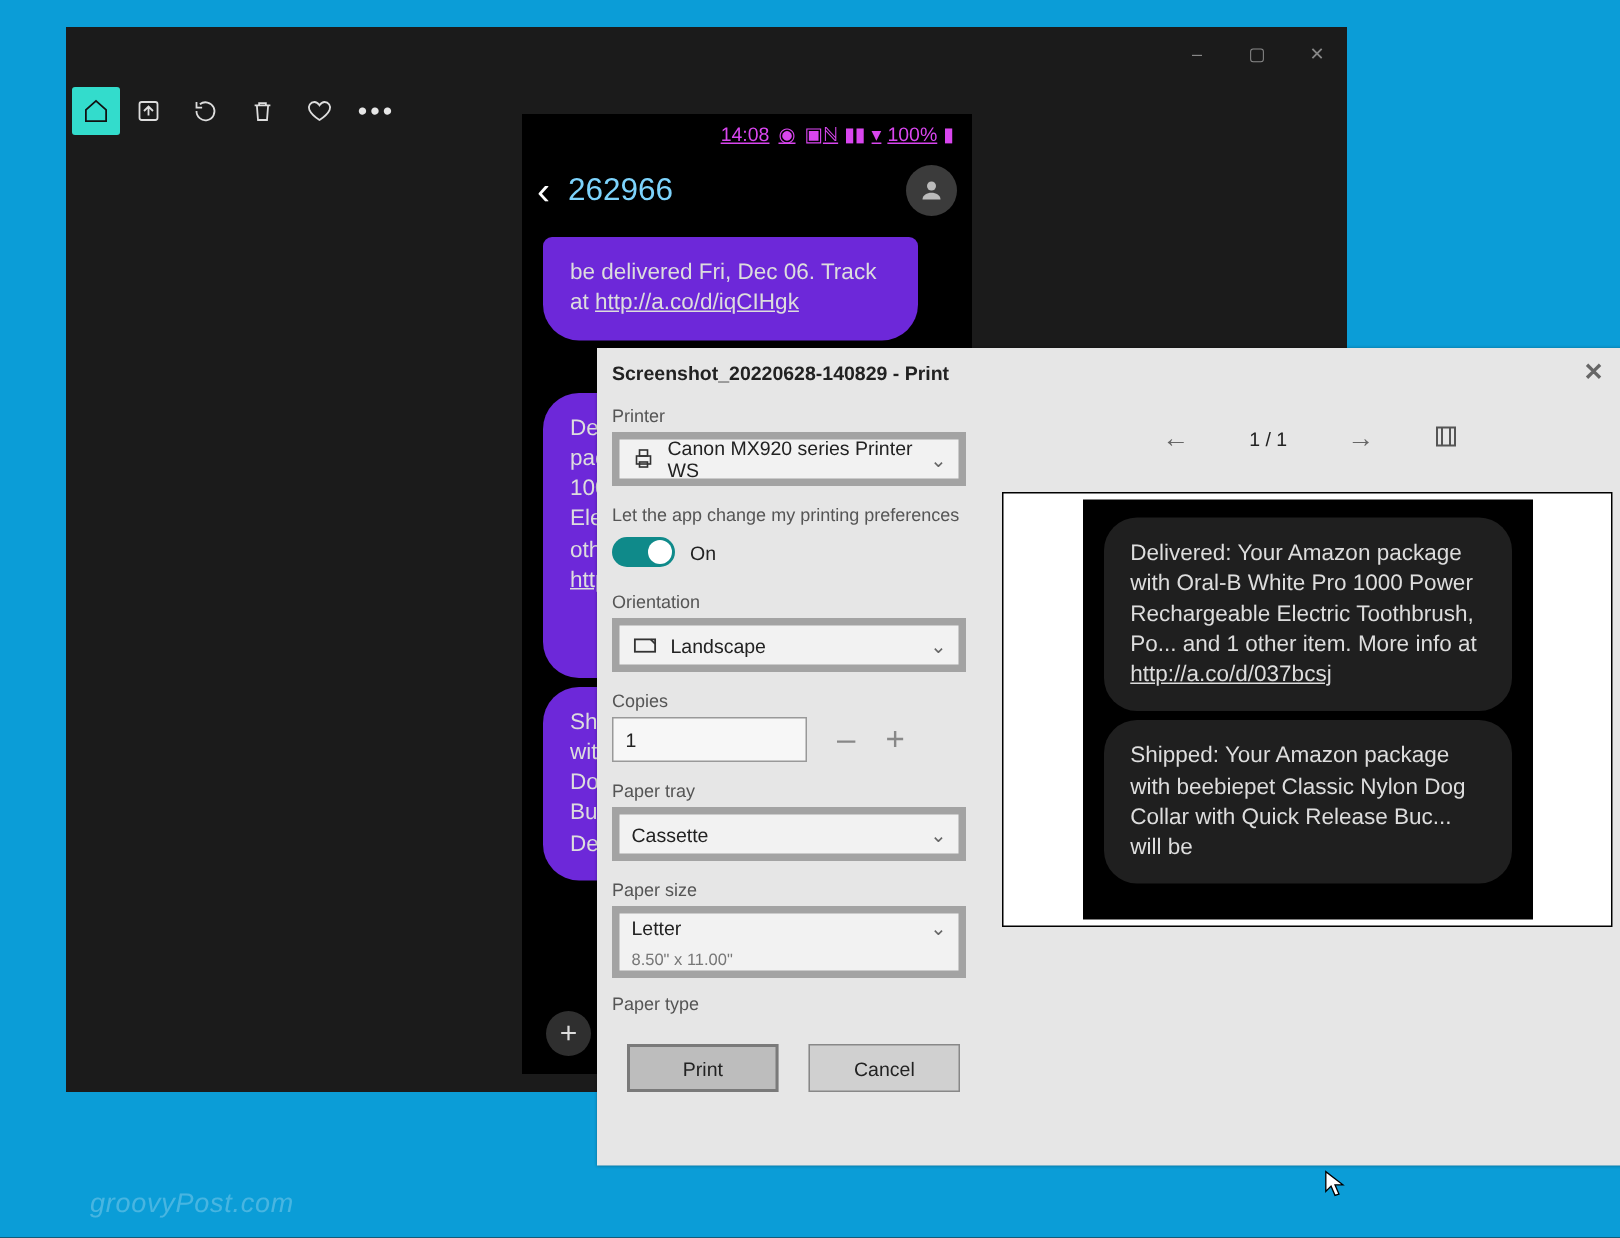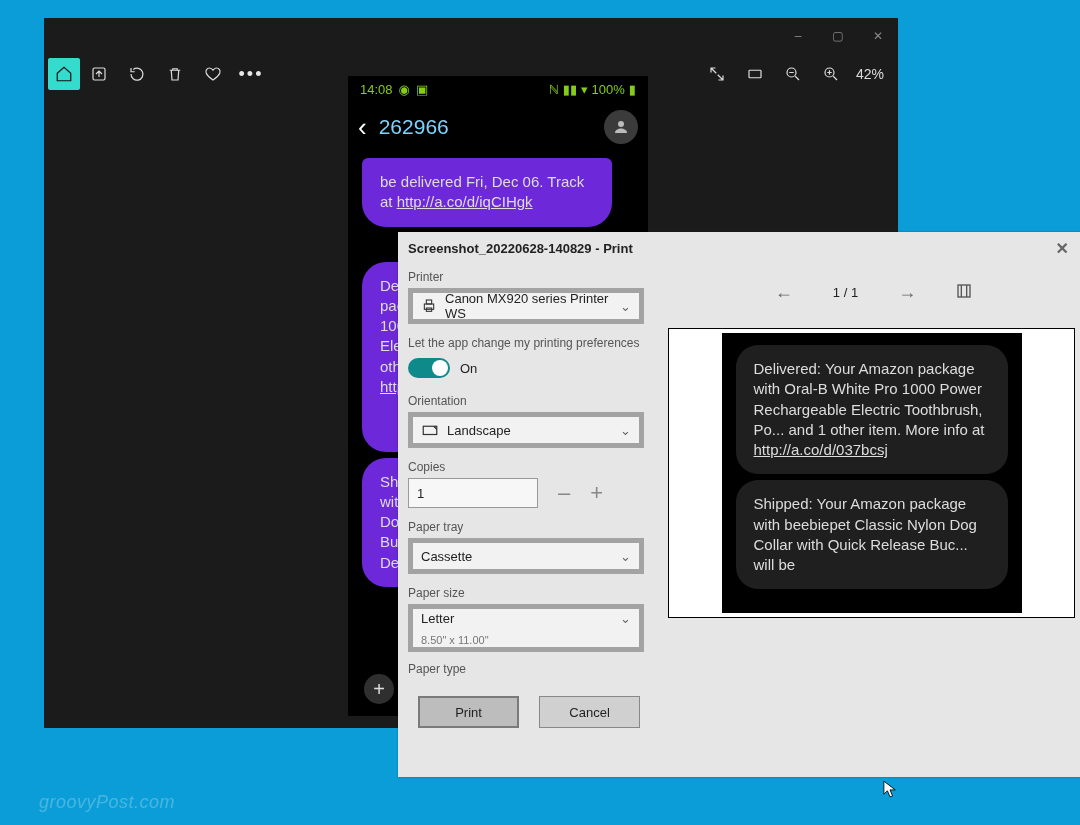--- a/index.html
+++ b/index.html
@@ -1,17 +1,17 @@
 <!DOCTYPE html>
 <html><head>
 <meta charset="utf-8">
 <style>
   * { box-sizing: border-box; margin: 0; padding: 0; font-family: "Segoe UI", sans-serif; }
   body { width: 1080px; height: 825px; background: #0b9dd7; overflow: hidden; position: relative; }
-  .watermark { position:absolute; left:39px; top:792px; color:rgba(255,255,255,0.25); font-style:italic; font-size:18px; letter-spacing:0.5px;}
+  .watermark { position:absolute; left:60px; top:792px; color:rgba(255,255,255,0.25); font-style:italic; font-size:18px; letter-spacing:0.5px;}
   
   .app-window {
     position: absolute; left: 44px; top: 18px; width: 854px; height: 710px;
     background: #1b1b1b; border-radius: 0;
   }
   .titlebar { height: 36px; display:flex; justify-content:space-between; }
   .title-right { display:flex; }
   .wbtn { width:40px; height:36px; display:flex; align-items:center; justify-content:center; color:#888; font-size:12px; }
   .toolbar { height:40px; display:flex; align-items:center; gap:0; }
   .tbtn { width:38px; height:38px; display:flex; align-items:center; justify-content:center; color:#e6e6e6; }
@@ -20,21 +20,21 @@
   .tool-right { display:flex; align-items:center; gap:0; padding-right:8px; }
   .zoom { color:#ddd; font-size:14px; margin:0 6px; }
   
   .ico { width:18px; height:18px; stroke:#ddd; fill:none; stroke-width:1.6; }
   .ico-dark { stroke:#111; }
   
   .phone {
     position:absolute; left:304px; top:58px; width:300px; height:640px; background:#000;
     display:flex; flex-direction:column; color:#e3e3e3; font-size:15px;
   }
-  .status { height:26px; display:flex; align-items:center; justify-content:space-between; padding:0 12px; font-size:13px; color:#84cc16;}
+  .status { height:26px; display:flex; align-items:center; justify-content:flex-end; padding:0 12px; font-size:13px; color:#d946ef;text-decoration:underline;}
   .status-left { display:flex; gap:6px; align-items:center;}
   .status-right { display:flex; gap:4px; align-items:center; font-size:13px;}
   .phone-header { height:50px; display:flex; align-items:center; padding:0 10px; gap:12px; }
   .avatar { margin-left:auto; width:34px; height:34px; border-radius:50%; background:#3b3b3b; display:flex; align-items:center; justify-content:center;}
   .phone-title { font-size:21px; color:#7dd3fc;}
   .thread { flex:1; overflow:hidden; padding:0 14px; }
   .bubble { background:#6d28d9; border-radius:24px; padding:14px 18px; margin:6px 0; color:#ddd; line-height:1.35; font-size:15px; max-width:250px;}
   .ts { text-align:center; color:#aaa; font-size:13px; margin:10px 0;}
   .send { display:flex; align-items:center; gap:12px; padding:10px 16px 12px; color:#bbb;}
   .send-circ { width:30px; height:30px; border-radius:50%; background:#2f2f2f; display:flex; align-items:center; justify-content:center; font-size:20px; color:#ddd;}
@@ -112,45 +112,20 @@
           <path d="M5 7h14M9 7V5h6v2M7 7l1 13h8l1-13"></path>
         </svg>
     </div>
     <div class="tbtn">
       <svg class="ico" viewBox="0 0 24 24">
           <path d="M12 20s-7-4.5-9-9c-1.5-3.5 1-7 4.5-7 2 0 3.5 1.5 4.5 3 1-1.5 2.5-3 4.5-3 3.5 0 6 3.5 4.5 7-2 4.5-9 9-9 9z"></path>
         </svg>
     </div>
     <div class="tbtn" style="font-size:18px; letter-spacing:2px;">•••</div>
     <div class="tool-mid"></div>
-    <div class="tool-right">
-      <div class="tbtn">
-        <svg class="ico" viewBox="0 0 24 24">
-            <path d="M4 10V4h6M20 14v6h-6M4 4l7 7M20 20l-7-7"></path>
-          </svg>
-      </div>
-      <div class="tbtn">
-        <svg class="ico" viewBox="0 0 24 24">
-            <rect x="4" y="7" width="16" height="10" rx="1"></rect>
-          </svg>
-      </div>
-      <div class="tbtn">
-        <svg class="ico" viewBox="0 0 24 24">
-            <circle cx="10" cy="10" r="6"></circle>
-            <path d="M15 15l5 5M7 10h6"></path>
-          </svg>
-      </div>
-      <div class="tbtn">
-        <svg class="ico" viewBox="0 0 24 24">
-            <circle cx="10" cy="10" r="6"></circle>
-            <path d="M15 15l5 5M7 10h6M10 7v6"></path>
-          </svg>
-      </div>
-      <div class="zoom">42%</div>
-    </div>
   </div>
 
   <div class="phone">
     <div class="status">
       <div class="status-left">
         <span>14:08</span>
         <span>◉</span>
         <span>▣</span>
       </div>
       <div class="status-right">

